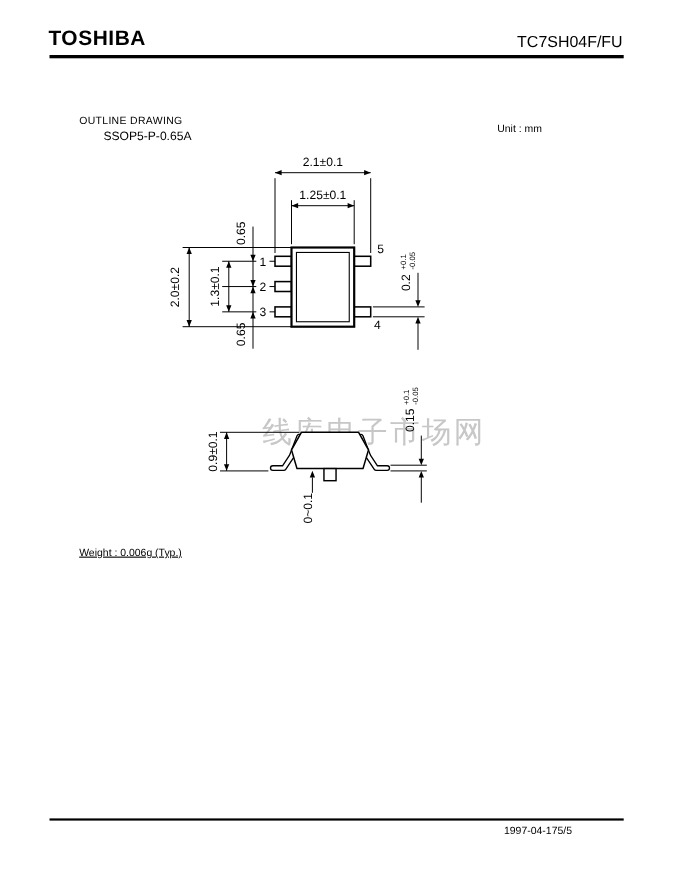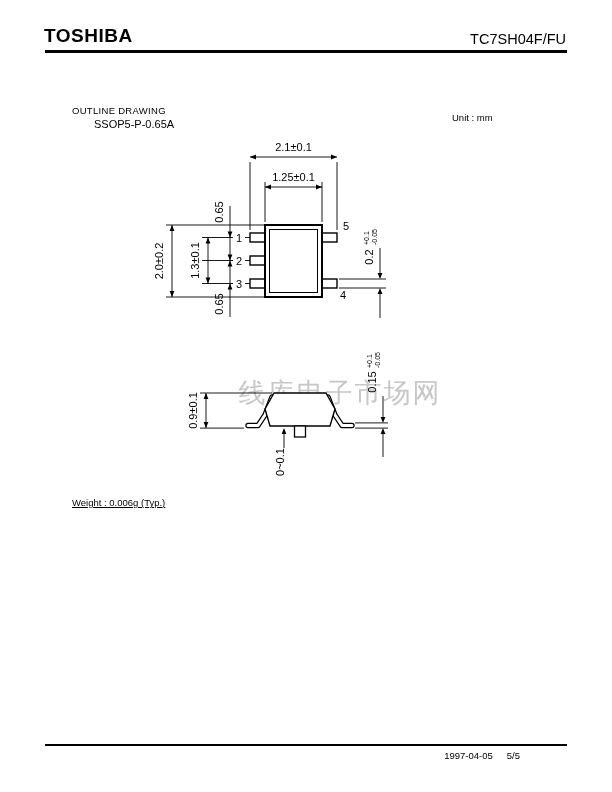--- a/index.html
+++ b/index.html
@@ -14,21 +14,21 @@
   .abs{position:absolute;}
   .brand{left:44px;top:25px;font-size:19px;font-weight:bold;letter-spacing:.5px;}
   .part{top:31px;right:46px;font-size:14.5px;}
   .rule-top{left:45px;top:50px;width:522px;height:2.5px;background:#000;}
   .outline-title{left:72px;top:105px;font-size:9.5px;font-weight:normal;letter-spacing:.3px;}
   .package{left:94px;top:118px;font-size:11px;}
   .unit{left:452px;top:112px;font-size:9.5px;}
   .weight{left:72px;top:497px;font-size:9.5px;text-decoration:underline;}
   .rule-bottom{left:45px;top:744px;width:522px;height:1.5px;background:#000;}
   .footer-text{top:750px;right:92px;font-size:9.5px;}
-  .footer-text .pg{margin-left:14px;}
+  .footer-text .pg{}
   svg .dim{font-family:"Liberation Sans","DejaVu Sans",sans-serif;font-size:11px;fill:#000;}
   svg .tol{font-family:"Liberation Sans","DejaVu Sans",sans-serif;font-size:7px;fill:#000;}
   svg .wm{font-family:"Liberation Sans","DejaVu Sans",sans-serif;font-size:27px;fill:#c7c7c7;letter-spacing:2px;}
   svg line, svg path, svg rect{vector-effect:none;}
 </style>
 </head>
 <body>
 
 <div class="page">
 
@@ -194,16 +194,16 @@
           <text class="dim" x="0" y="0" text-anchor="middle" stroke="none" fill="#000">0~0.1</text>
         </g>
       </g>
     </g>
   </svg>
 
   <div class="abs weight">Weight : 0.006g (Typ.)</div>
 
   <div class="abs rule-bottom"></div>
   <div class="abs footer-text">
-    <span>1997-04-05</span><span class="pg">5/5</span>
+    <span>1997-04-17</span><span class="pg">5/5</span>
   </div>
 
 </div>
 
 </body></html>

